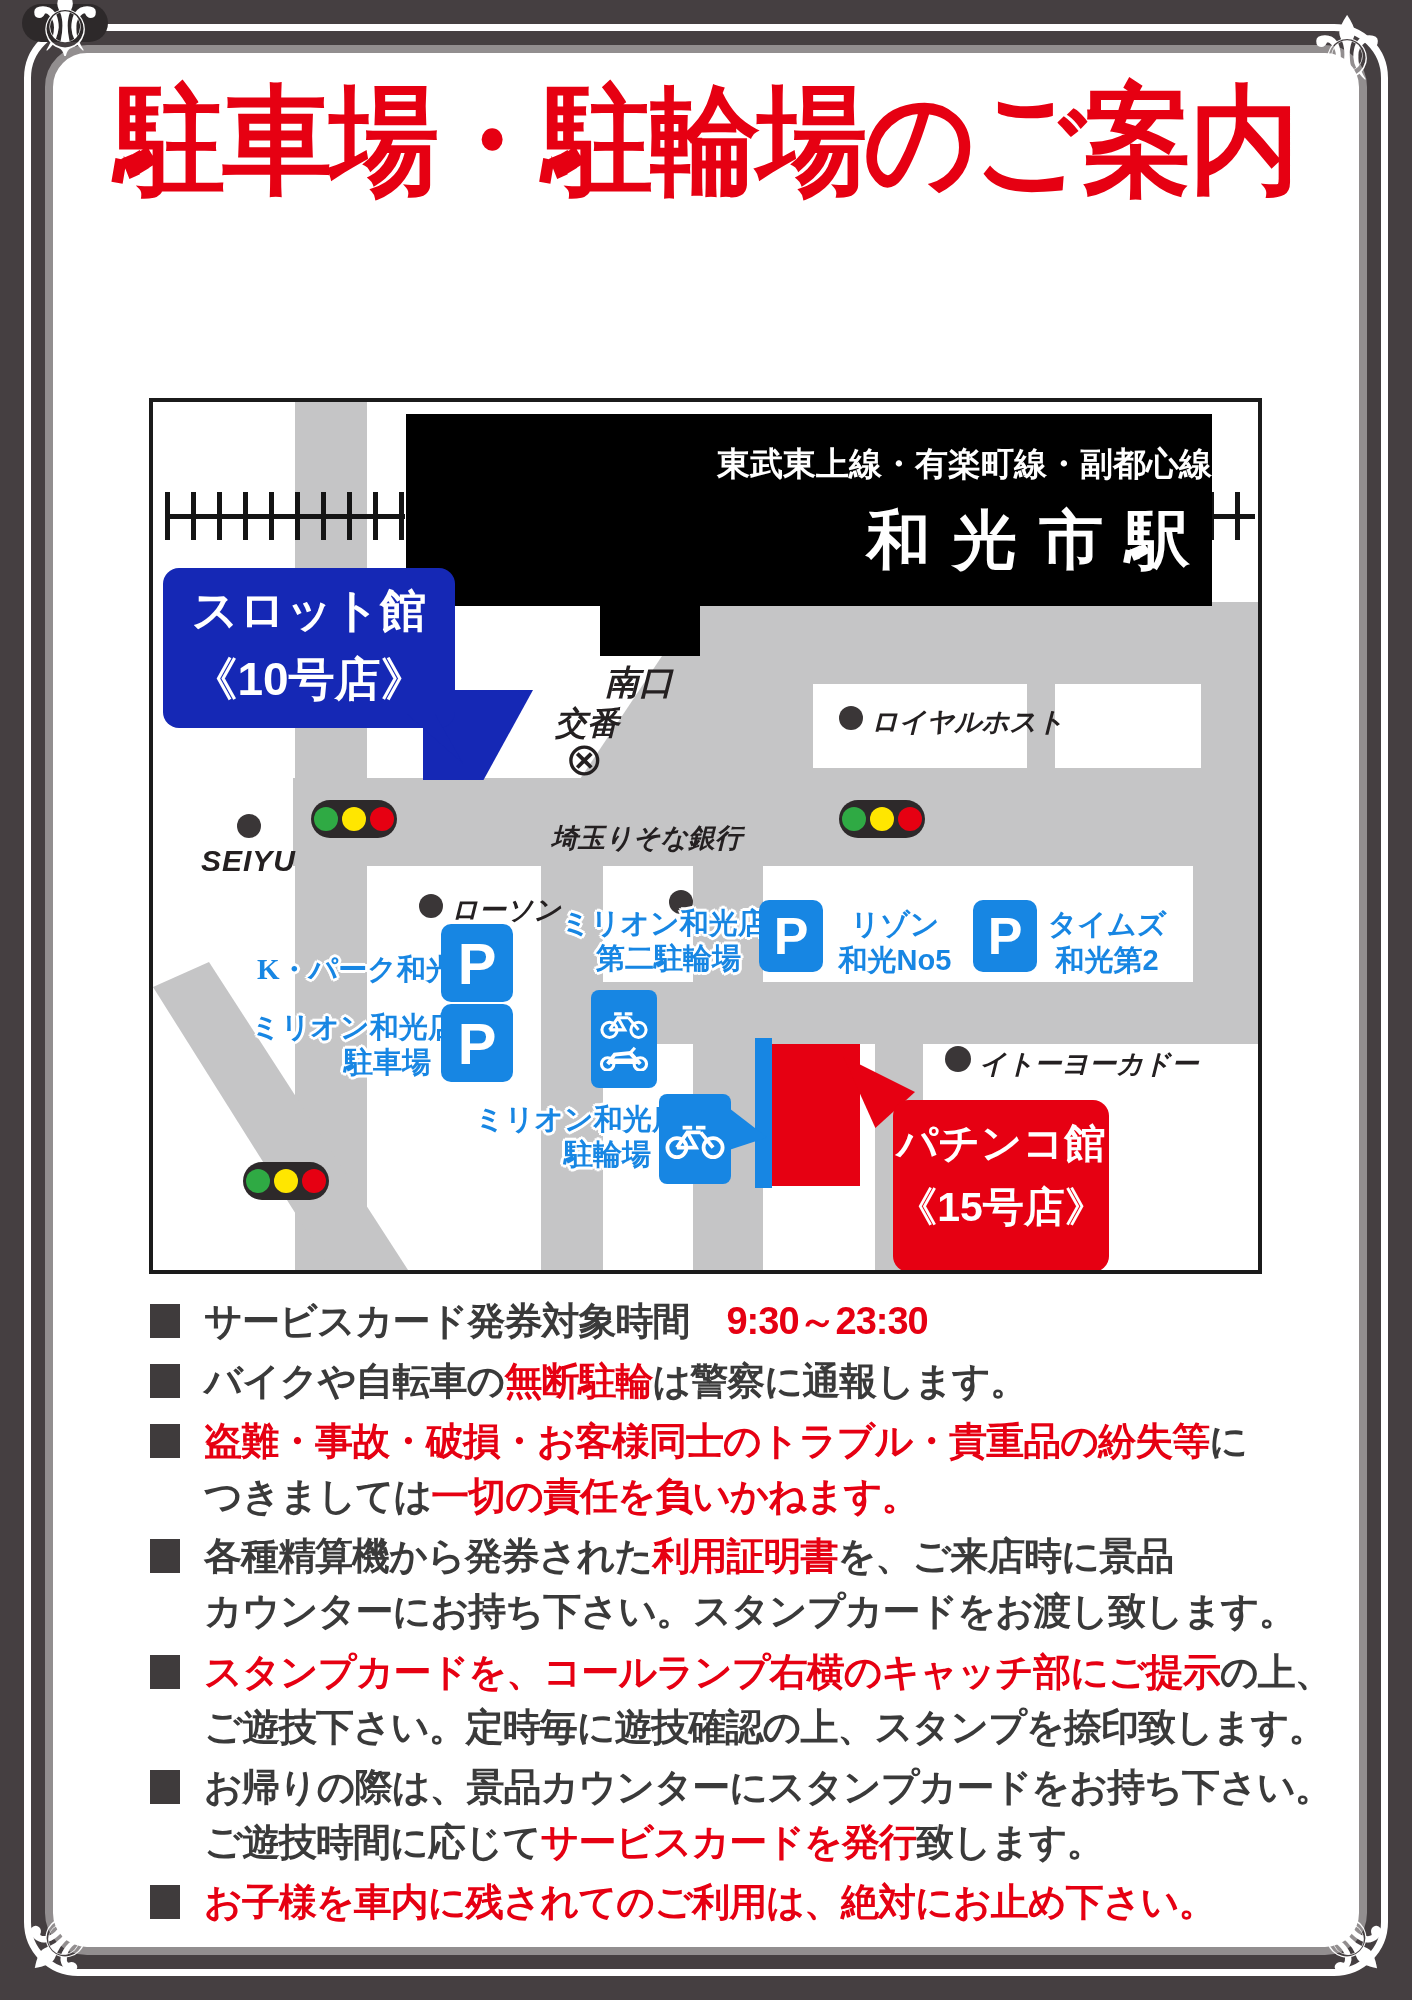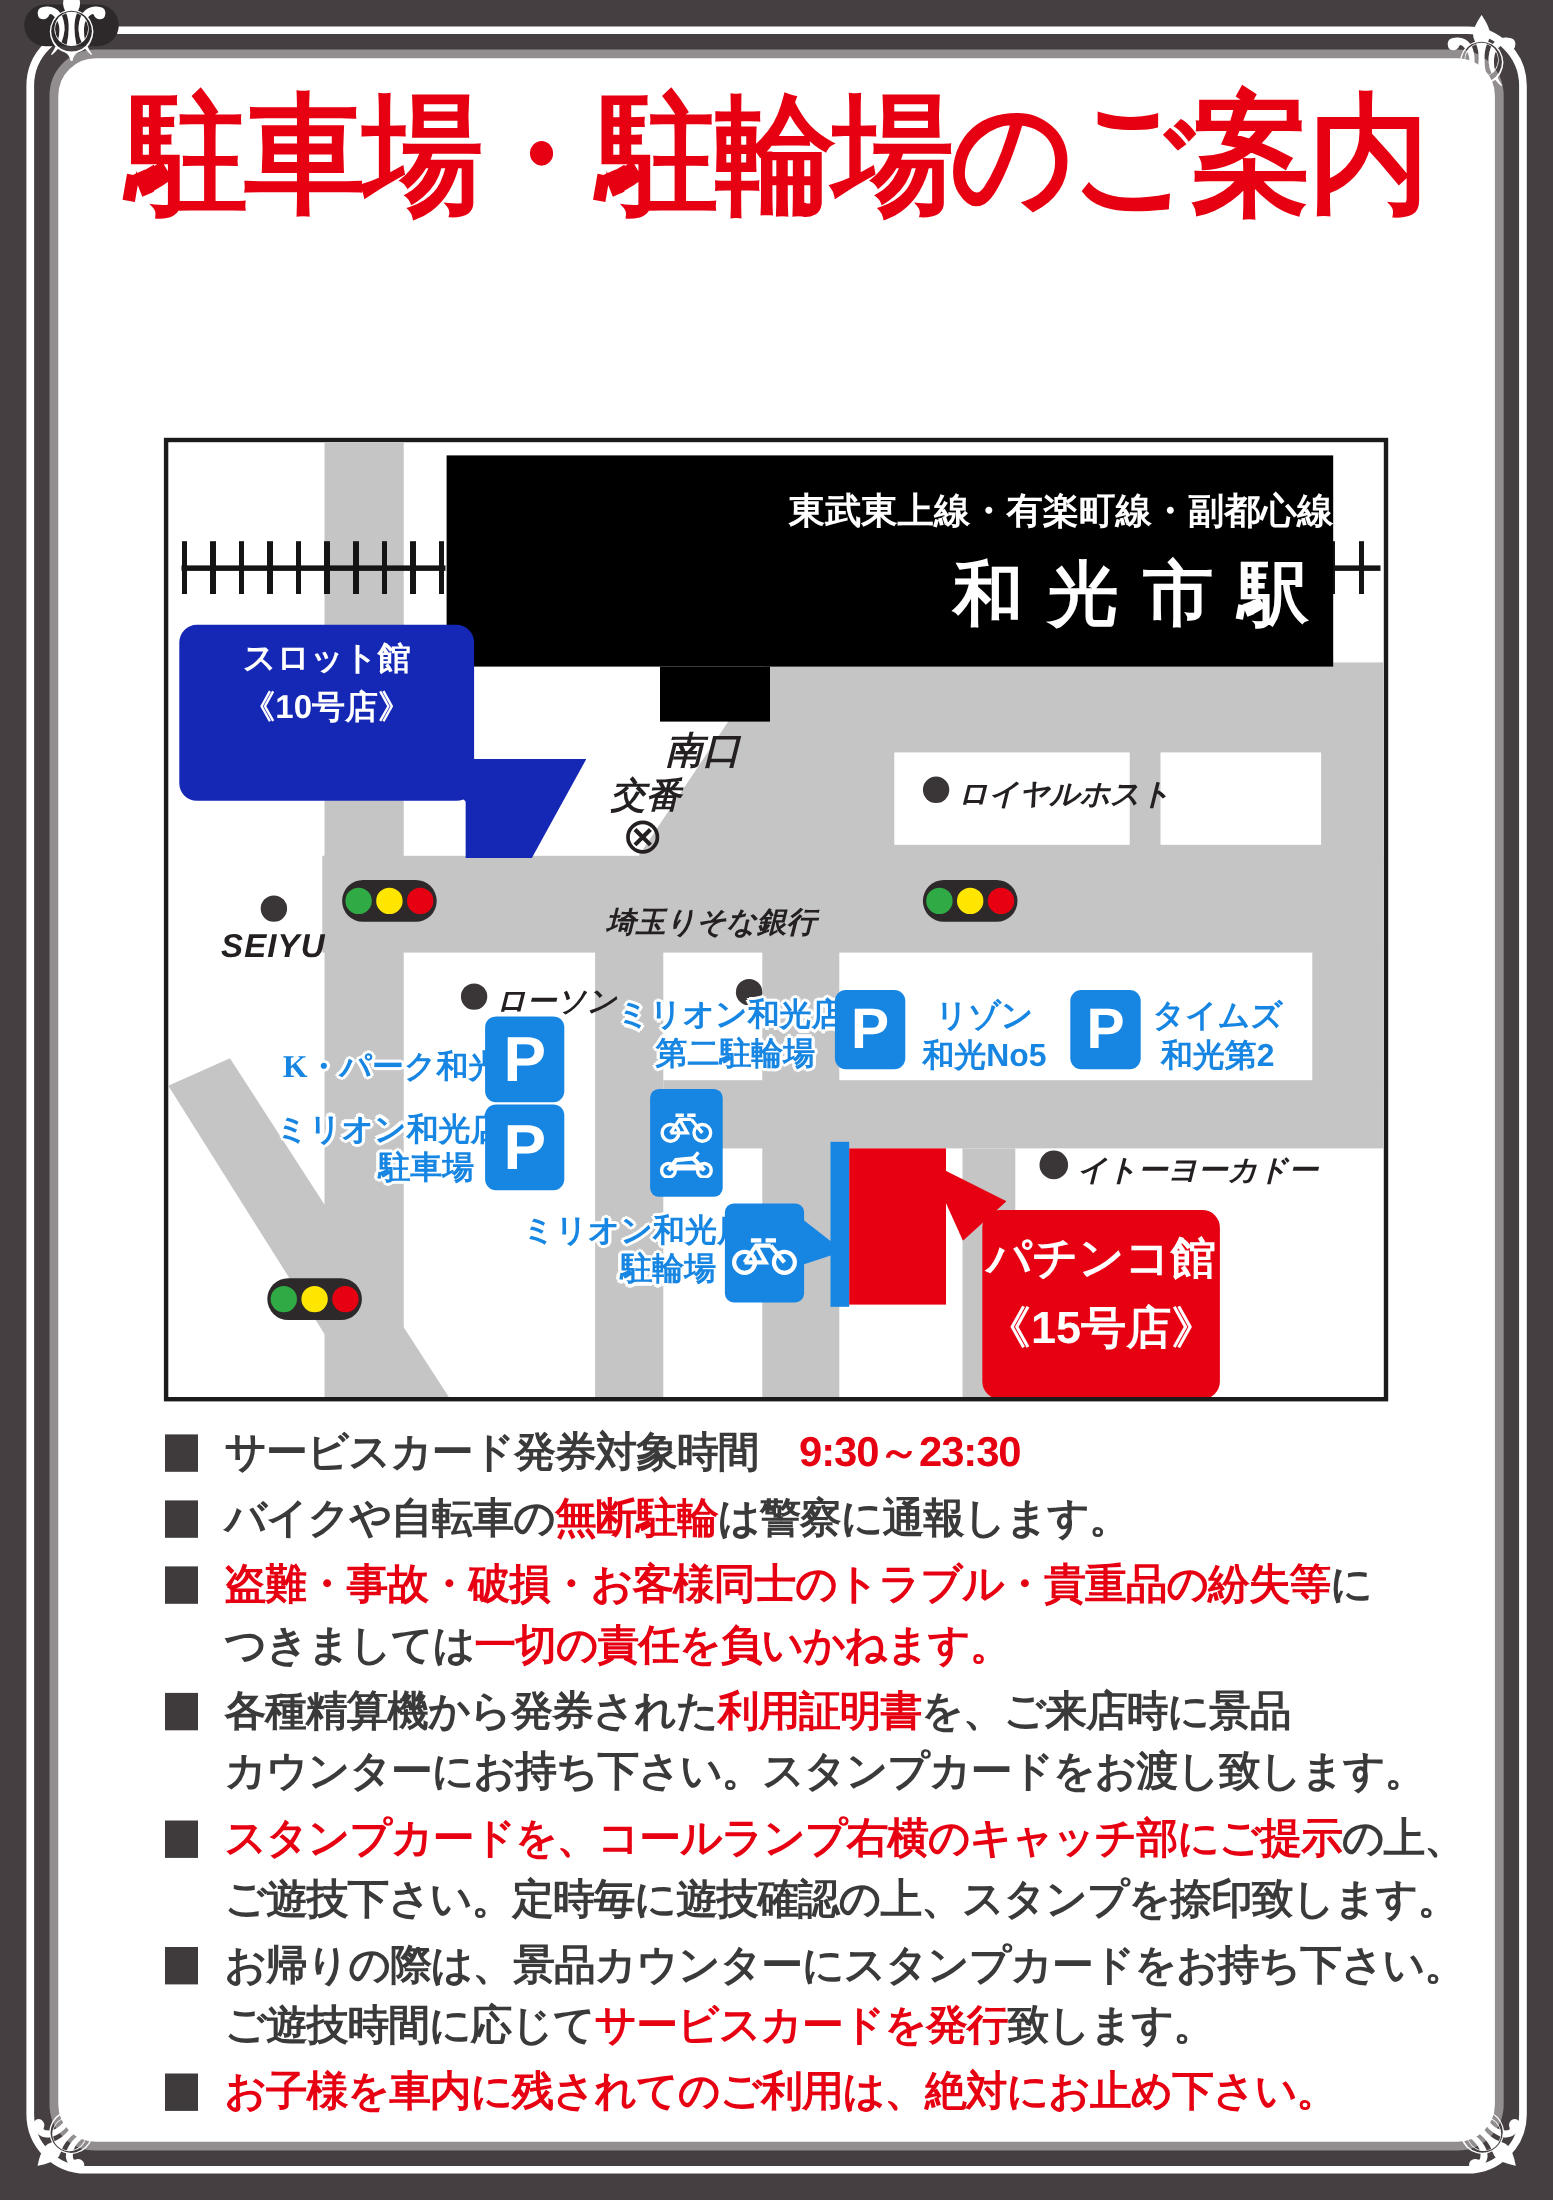--- a/index.html
+++ b/index.html
@@ -110,21 +110,21 @@
 
       <div class="rail" style="left:12px;top:90px;width:240px;"></div>
       <div class="rail" style="left:1056px;top:90px;width:46px;"></div>
       <div class="station">
         <div class="s1">東武東上線・有楽町線・副都心線</div>
         <div class="s2">和光市駅</div>
       </div>
       <div class="station-tab"></div>
       <div class="maplabel" style="left:452px;top:258px;font-size:34px;font-weight:900;">南口</div>
 
-      <div class="bubble bubble-blue" style="left:10px;top:166px;width:268px;height:152px;font-size:30px;line-height:1.5;padding-top:8px;">
+      <div class="bubble bubble-blue" style="left:10px;top:166px;width:292px;height:152px;font-size:46px;line-height:1.5;padding-top:8px;">
         <div class="b1">スロット館</div>
         <div class="b2">《10号店》</div>
       </div>
       <div class="tail" style="left:240px;top:312px;width:70px;height:62px;background:#1528b5;clip-path:polygon(20% 0,100% 80%,60% 0);"></div>
       <div class="slot-building"></div>
 
       <div class="maplabel" style="left:402px;top:300px;font-size:32px;">交番</div>
       <div class="koban-sym" style="left:412px;top:330px;">⊗</div>
 
       <div class="dot" style="left:686px;top:304px;"></div>

